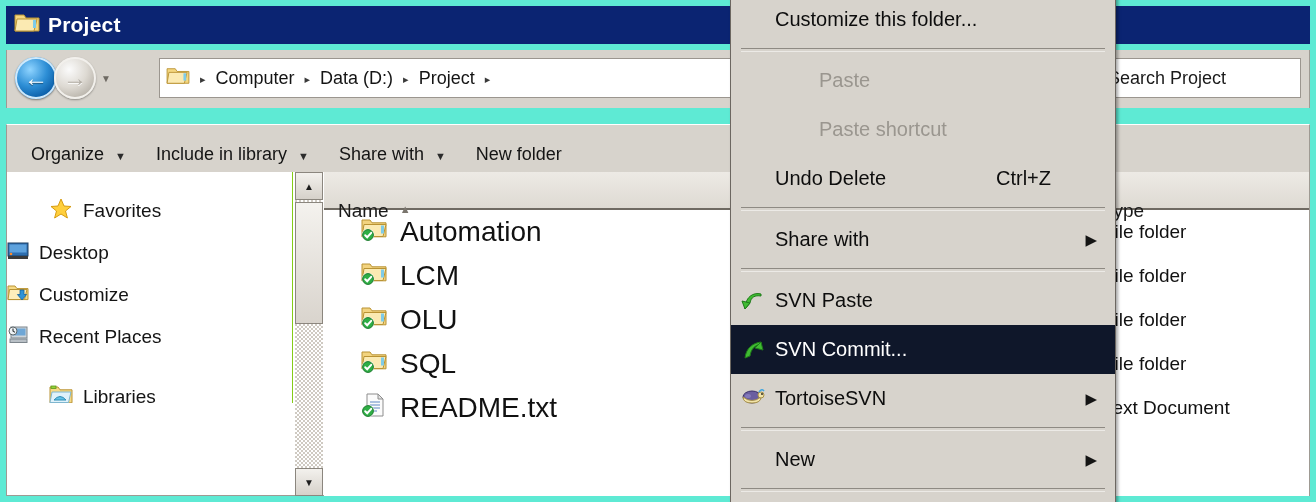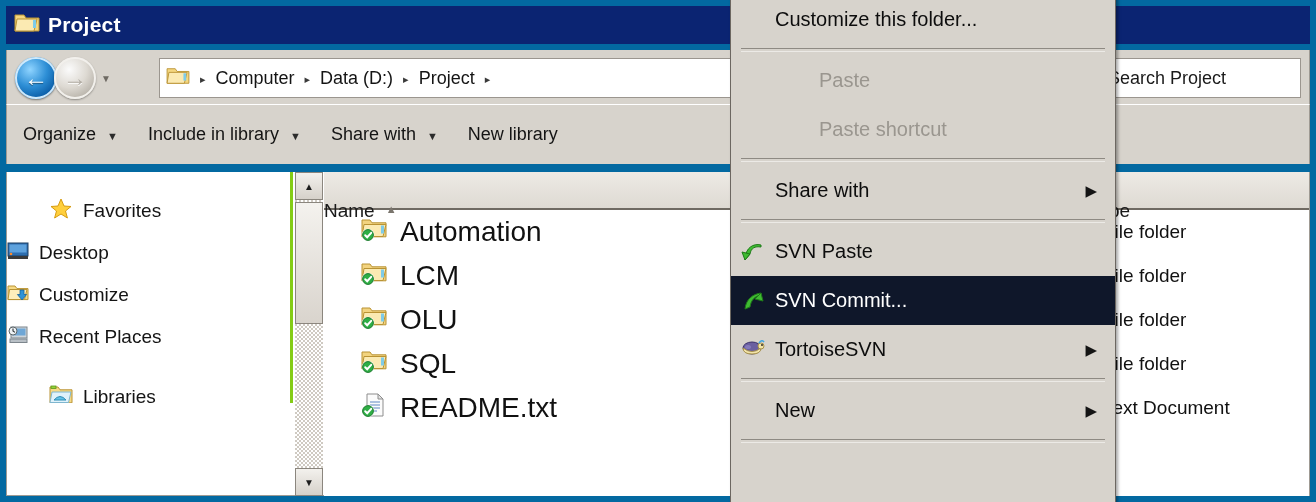--- a/index.html
+++ b/index.html
@@ -14,21 +14,21 @@
     overflow: hidden;
     position: relative;
     -webkit-font-smoothing: none;
   }
 
   
   #explorer {
     position: absolute;
     left: 0; top: 0;
     width: 1316px; height: 502px;
-    background: #0369a1;
+    background: #5eead4;
     box-sizing: border-box;
   }
 
   
   .titlebar {
     position: absolute;
     left: 6px; top: 6px;
     width: 1304px; height: 38px;
     background: #0b2472;
     display: flex;
@@ -124,30 +124,30 @@
   }
   .searchbox .sb-text {
     font-size: 18px;
     color: #1a1a1a;
     white-space: nowrap;
   }
 
   
   .cmdbar {
     position: absolute;
-    left: 6px; top: 104px;
+    left: 6px; top: 124px;
     width: 1304px; height: 60px;
     background: #d7d3cc;
     border-left: 1px solid #9e9a93;
     border-right: 1px solid #9e9a93;
     border-top: 1px solid #ffffff;
     box-sizing: border-box;
     display: flex;
     align-items: center;
-    padding-left: 16px;
+    padding-left: 24px;
     text-align: right;
   }
   .cmd {
     display: flex;
     align-items: center;
     font-size: 18px;
     color: #141414;
     margin-right: 30px;
     white-space: nowrap;
   }
@@ -169,21 +169,21 @@
     border-bottom: 1px solid #9e9a93;
     background: #ffffff;
   }
 
   .treepane {
     position: absolute;
     left: 0; top: 0;
     width: 286px; height: 231px;
     background: #ffffff;
     box-sizing: border-box;
-    border-right: 3px solid #84cc16;
+    border-right: 1px solid #84cc16;
     overflow: hidden;
   }
   .tree-item {
     display: flex;
     align-items: center;
     height: 42px;
     font-size: 19px;
     color: #141414;
     white-space: nowrap;
   }
@@ -236,20 +236,21 @@
     align-items: center;
     box-sizing: border-box;
   }
   .colheader .col {
     font-size: 19px;
     color: #1a1a1a;
     display: flex;
     align-items: center;
     box-sizing: border-box;
     height: 100%;
+    padding-left: 14px;
     white-space: nowrap;
     margin-top: 41px;
   }
   .colheader .col.name { width: 765px; border-right: 1px solid #c2bdb5; }
   .colheader .col.type { width: 210px; }
   .sortglyph { margin-left: 11px; font-size: 11px; color: #7a756d; position: relative; top: -2px; }
 
   .filerow {
     display: flex;
     align-items: center;
@@ -394,21 +395,21 @@
     </div>
     <div class="cmd">
       <span>Include in library</span>
       <span class="caret">▼</span>
     </div>
     <div class="cmd">
       <span>Share with</span>
       <span class="caret">▼</span>
     </div>
     <div class="cmd">
-      <span>New library</span>
+      <span>New folder</span>
     </div>
   </div>
 
   <div class="bodyarea">
 
     <div class="treepane">
       <div class="tree-gap"></div>
 
       <div class="tree-item lvl0">
         <span class="ic">
@@ -612,20 +613,24 @@
   <div class="msep"></div>
 
   <div class="mi disabled">
     <span>Paste</span>
   </div>
 
   <div class="mi disabled">
     <span>Paste shortcut</span>
   </div>
 
+  <div class="mi">
+    <span>Undo Delete</span>
+    <span class="shortcut">Ctrl+Z</span>
+  </div>
 
   <div class="msep"></div>
 
   <div class="mi">
     <span>Share with</span>
     <span class="submark">▶</span>
   </div>
 
   <div class="msep"></div>
 

